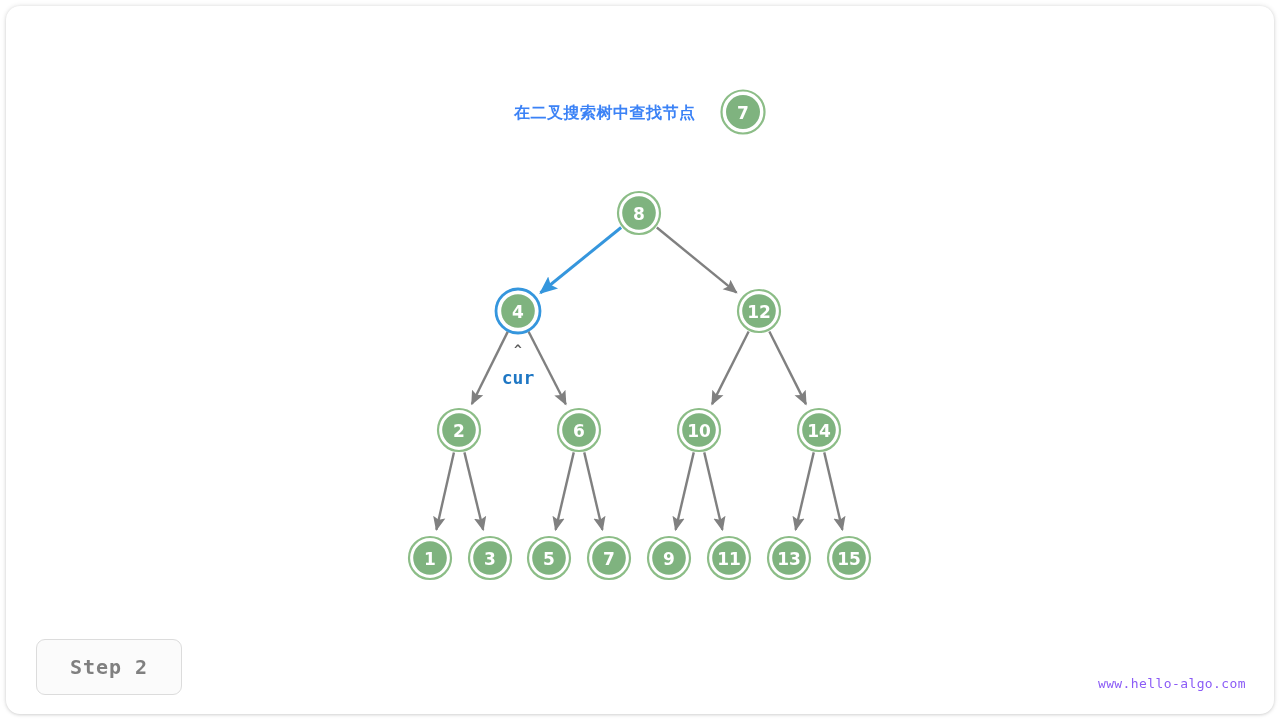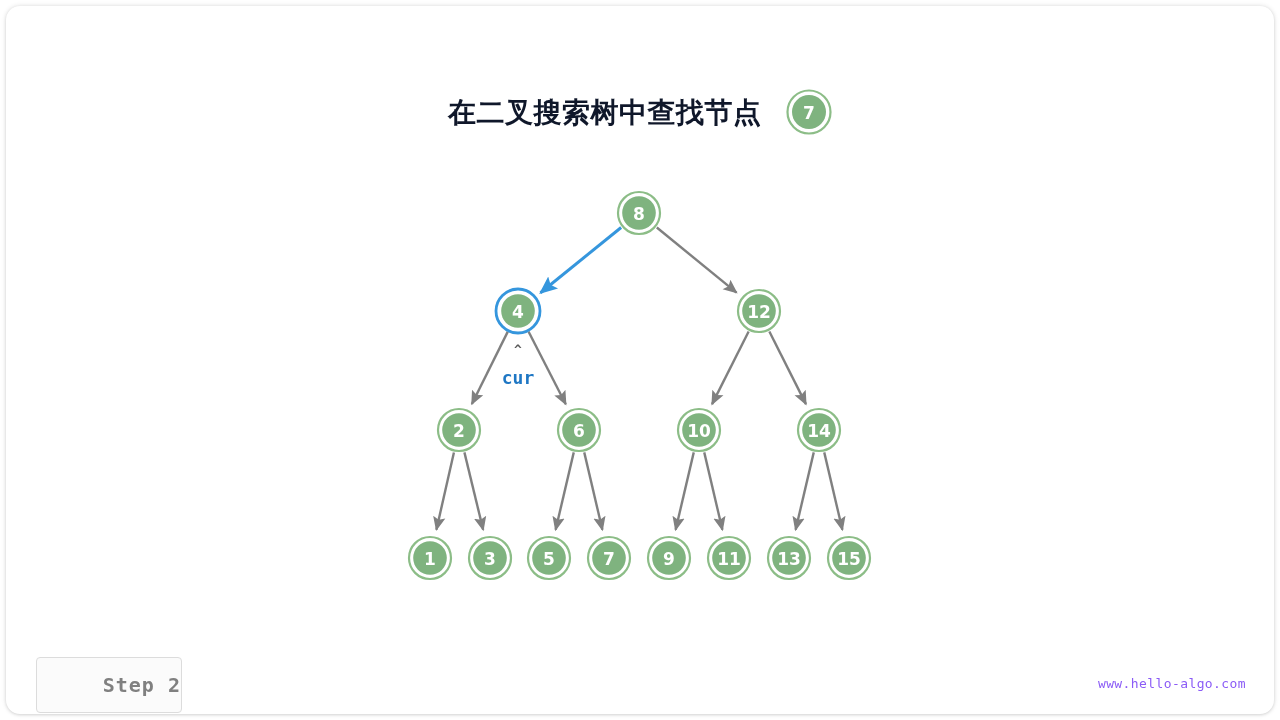--- a/index.html
+++ b/index.html
@@ -42,23 +42,23 @@
   .title-row {
     position: absolute;
     left: 0;
     top: 88px;
     width: 1280px;
     text-align: center;
     white-space: nowrap;
   }
   .title-text {
     font-family: Liberation Serif, serif;
-    font-size: 28px;
-    font-weight: bold;
-    color: #0f172a;
+    font-size: 16px;
+    font-weight: bold;
+    color: #3b82f6;
     letter-spacing: 0.5px;
     vertical-align: middle;
   }
   .title-node {
     display: inline-block;
     vertical-align: middle;
     margin-left: 20px;
     position: relative;
     top: 1px;
   }
@@ -94,29 +94,29 @@
     font-size: 18px;
     font-weight: bold;
     fill: #1f77c4;
     text-anchor: middle;
   }
 
   
   .step-badge {
     position: absolute;
     left: 36px;
-    top: 657px;
+    top: 639px;
     width: 144px;
     height: 54px;
     border: 1px solid #dcdcdc;
-    border-radius: 4px;
+    border-radius: 9px;
     background: #fbfbfb;
     display: flex;
     align-items: center;
-    justify-content: flex-end;
+    justify-content: center;
   }
   .step-badge span {
     font-family: "DejaVu Sans Mono", "Liberation Mono", monospace;
     font-size: 20px;
     font-weight: bold;
     color: #808080;
     letter-spacing: 1px;
   }
 
   

